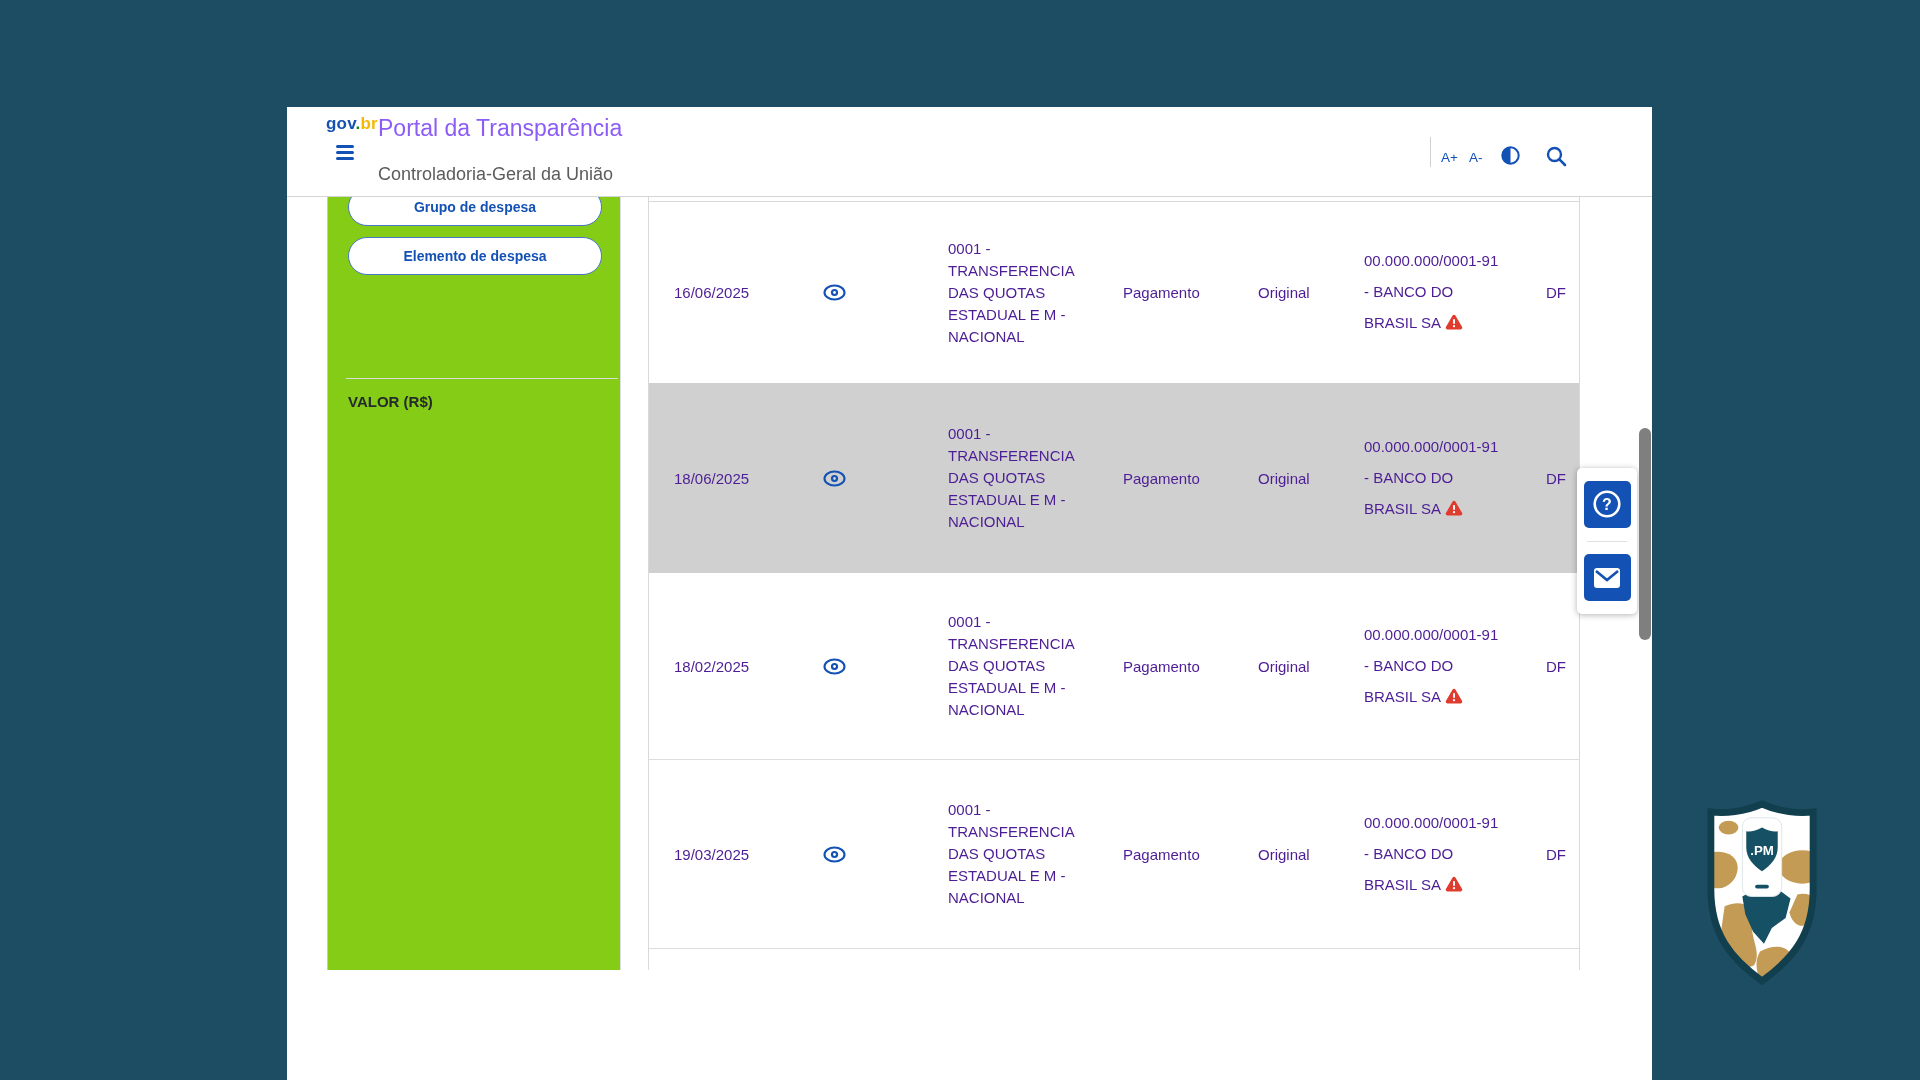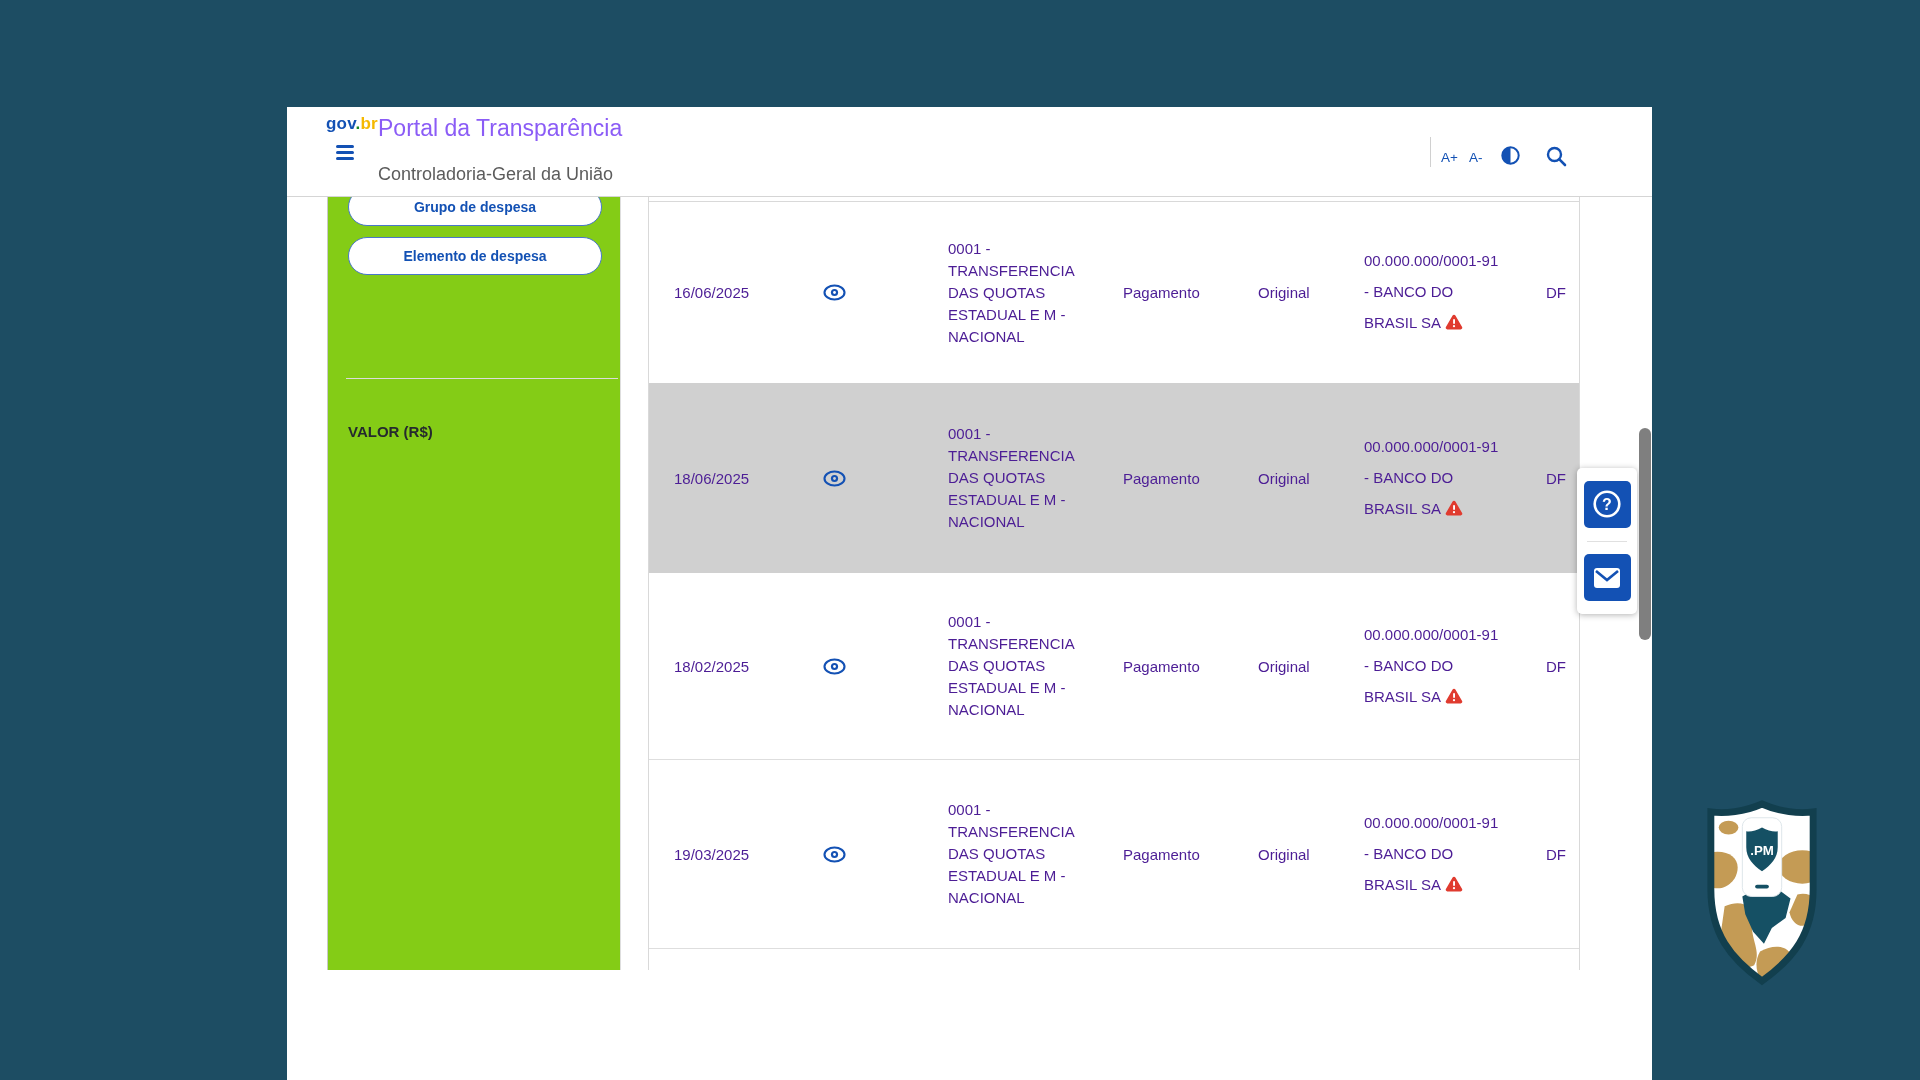--- a/index.html
+++ b/index.html
@@ -30,21 +30,21 @@
   .sidebar { position:absolute; left:40px; top:90px; width:294px; height:773px;
     border-left:1px solid #c9c9c9; border-right:1px solid #dedede; background:#84cc16; overflow:hidden; }
   .pill-btn { position:absolute; left:20px; width:254px; height:38px; background:#fff;
     border:1px solid #4a77c9; border-radius:20px; color:#1351b4; font-size:14px; font-weight:700;
     display:flex; align-items:center; justify-content:center; cursor:pointer;
     font-family:"Liberation Sans", sans-serif; }
   .btn-grupo { top:-9px; }
   .btn-elemento { top:32px;margin-top:8px; }
   .btn-modalidade { top:108px; }
   .sidebar-sep { position:absolute; left:18px; right:2px; top:181px; height:1px; background:#dcdcdc; }
-  .valor-label { position:absolute; left:20px; top:196px; font-size:15px; font-weight:bold; color:#25292e;margin-top:30px; }
+  .valor-label { position:absolute; left:20px; top:196px; font-size:15px; font-weight:bold; color:#25292e; }
   .btn-valor { top:226px; }
 
   
   .table { position:absolute; left:361px; top:90px; width:932px; height:773px;
     border-left:1px solid #d9d9d9; border-right:1px solid #d9d9d9; overflow:hidden; }
   .table-top-line { position:absolute; left:0; top:4px; width:100%; height:1px; background:#d9d9d9; }
   .rows { position:absolute; left:0; top:5px; width:100%; }
   .row { display:grid; grid-template-columns:125px 120px 197px 140px 100px 180px 70px;
     align-items:center; cursor:pointer; }
   .row-0 { height:181px; }

